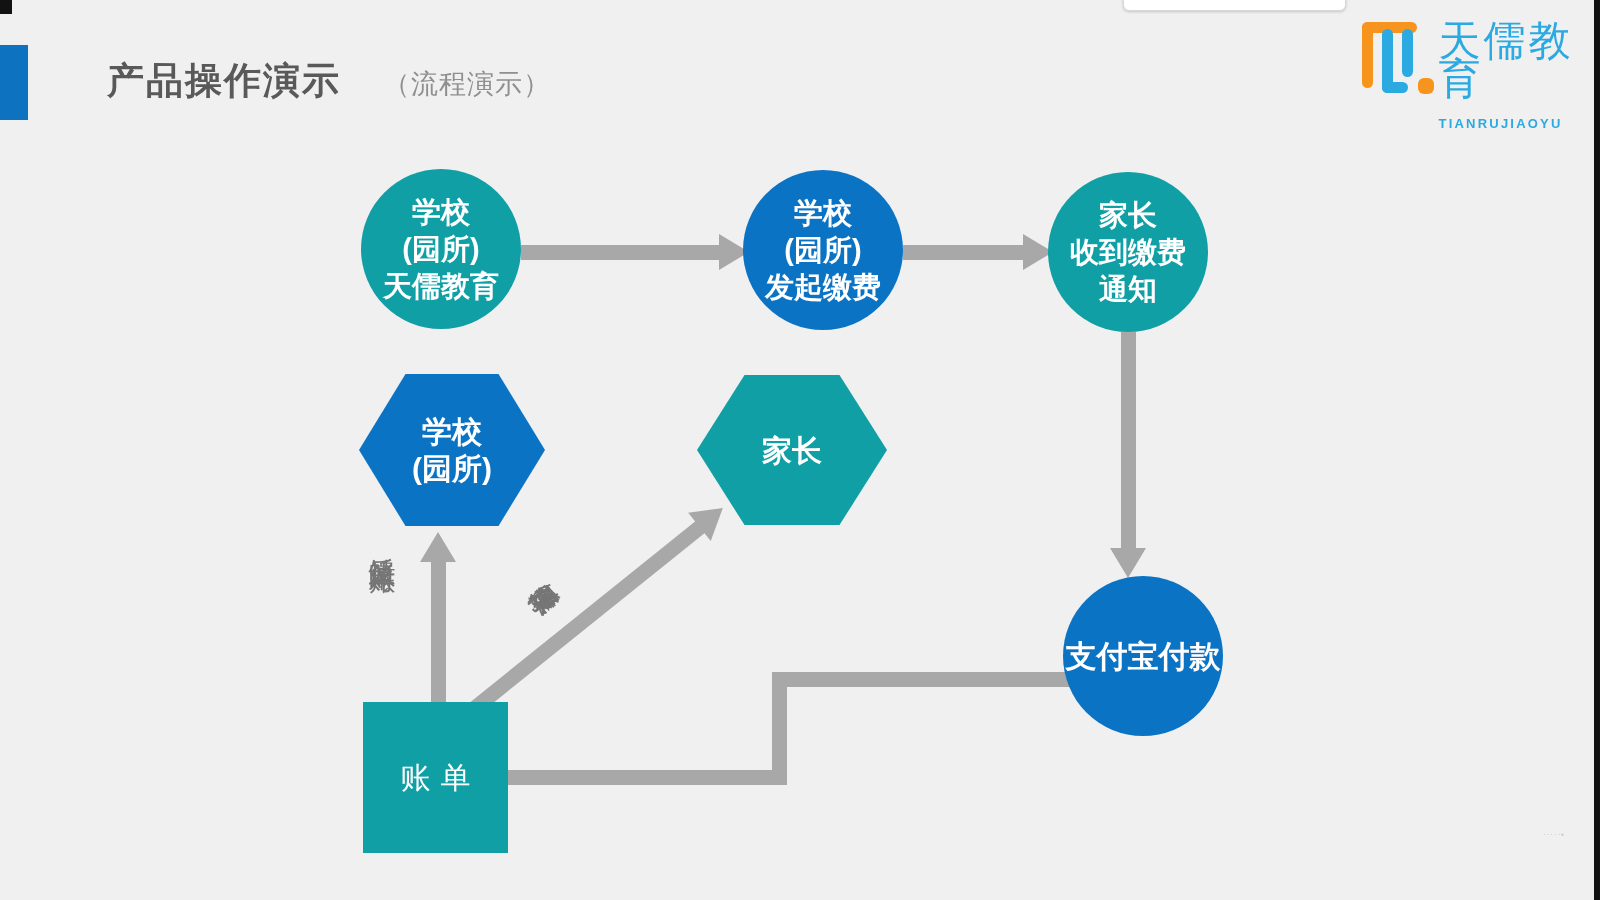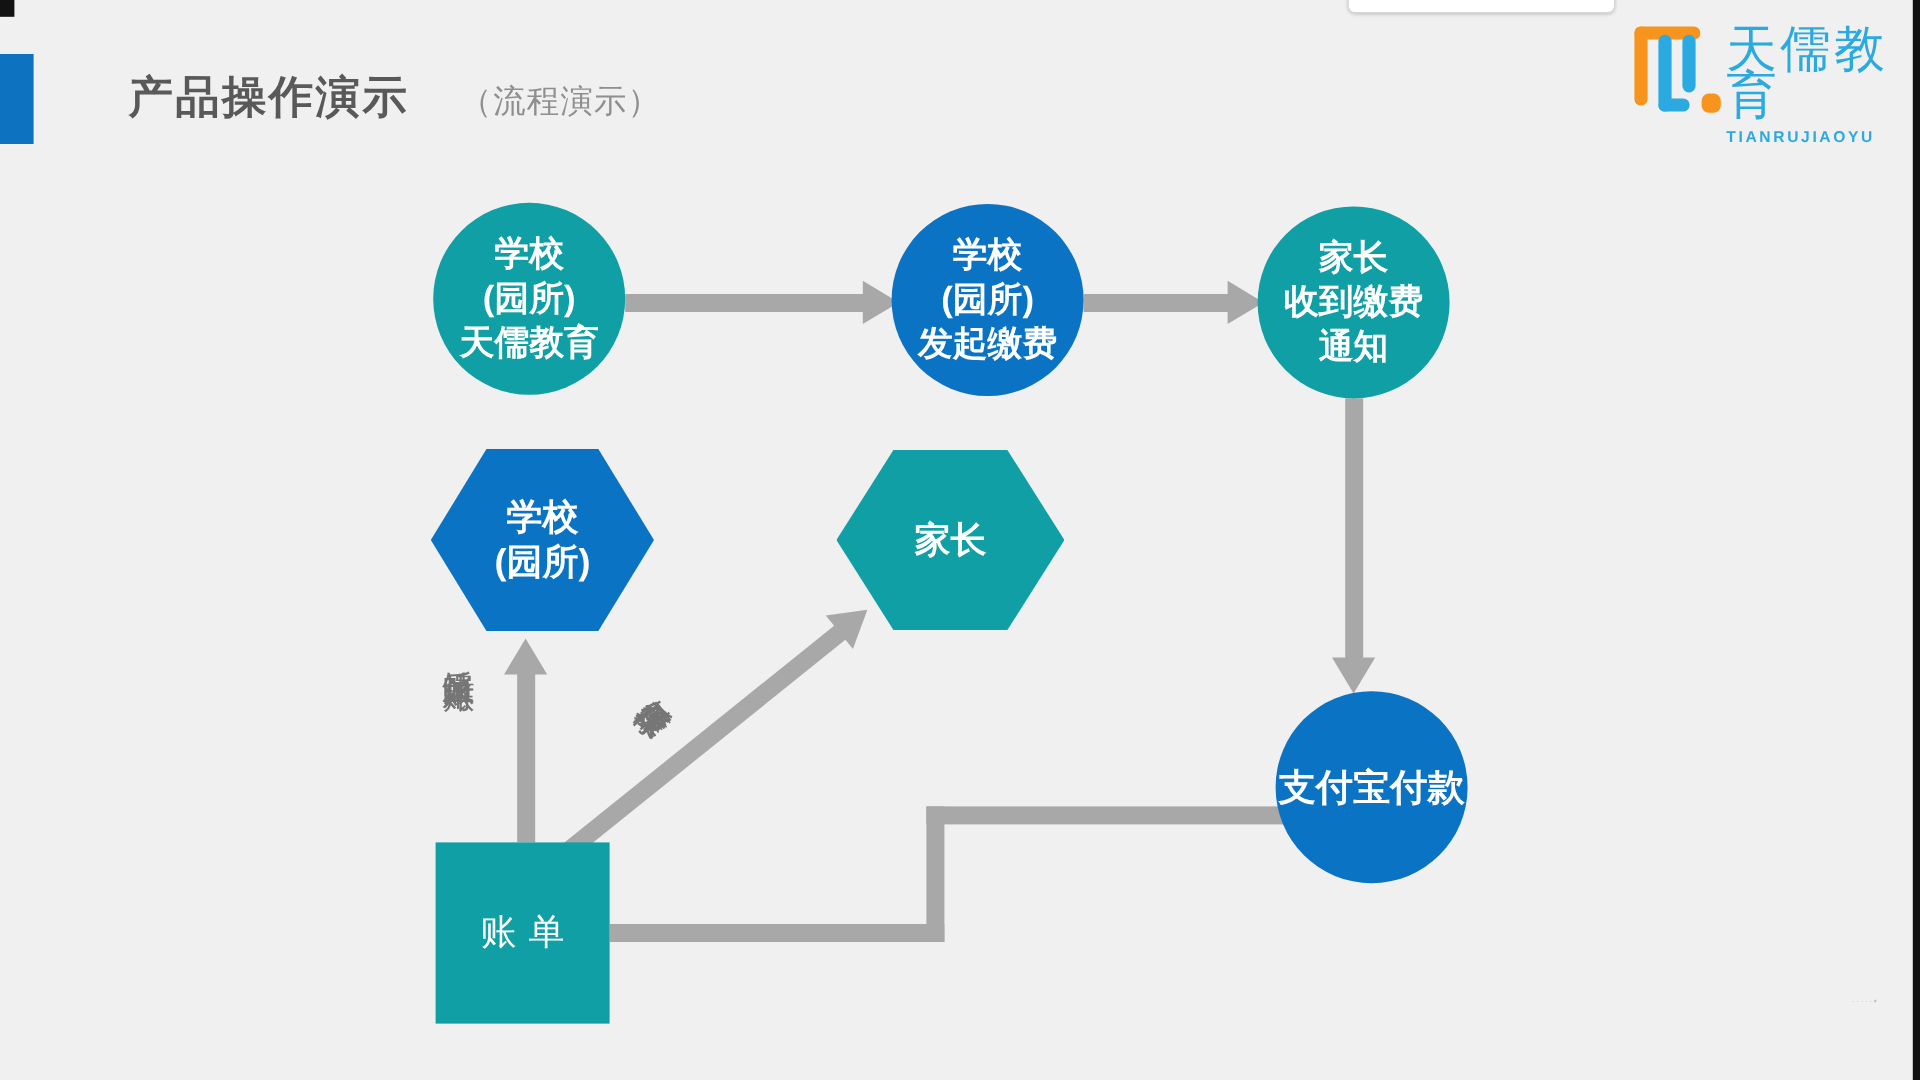--- a/index.html
+++ b/index.html
@@ -23,21 +23,21 @@
   .logo-mark{position:relative;width:72px;height:72px;}
   .logo-mark span{position:absolute;border-radius:6px;}
   .lm-top{left:0;top:0;width:55px;height:11px;background:var(--logo_orange);}
   .lm-left{left:0;top:0;width:11px;height:66px;background:var(--logo_orange);}
   .lm-v1{left:20px;top:7px;width:11px;height:64px;background:var(--logo_blue);}
   .lm-v2{left:40px;top:7px;width:11px;height:48px;background:var(--logo_blue);}
   .lm-bottom{left:20px;top:60px;width:26px;height:11px;background:var(--logo_blue);}
   .lm-dot{left:56px;top:56px;width:16px;height:16px;border-radius:50%;background:var(--logo_orange);}
   .logo-text{margin-left:12px;display:flex;flex-direction:column;}
   .logo-cn{font-size:42px;font-weight:400;color:var(--logo_blue);letter-spacing:3px;line-height:38px;}
-  .logo-en{font-size:13px;font-weight:700;color:var(--logo_blue);letter-spacing:2.2px;margin-top:8px;}
+  .logo-en{font-size:13px;font-weight:700;color:var(--logo_blue);letter-spacing:2.2px;margin-top:18px;}
 
   
   .node{position:absolute;display:flex;flex-direction:column;align-items:center;justify-content:center;
         color:#fff;font-weight:700;font-size:29px;line-height:37px;text-align:left;z-index:2;}
   .circle{border-radius:50%;}
   .teal{background:var(--teal);}
   .blue{background:var(--blue);}
   .hexagon{clip-path:polygon(25% 0%,75% 0%,100% 50%,75% 100%,25% 100%,0% 50%);font-size:30px;}
   .n-c1{left:361px;top:169px;width:160px;height:160px;}
   .n-c2{left:743px;top:170px;width:160px;height:160px;}

